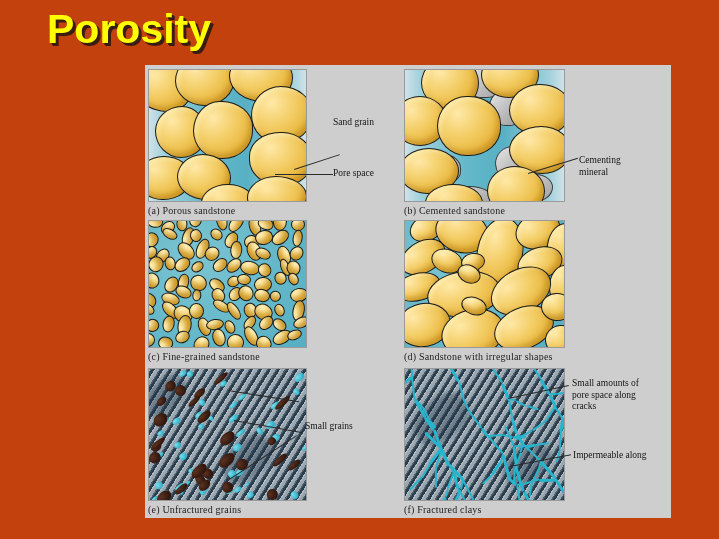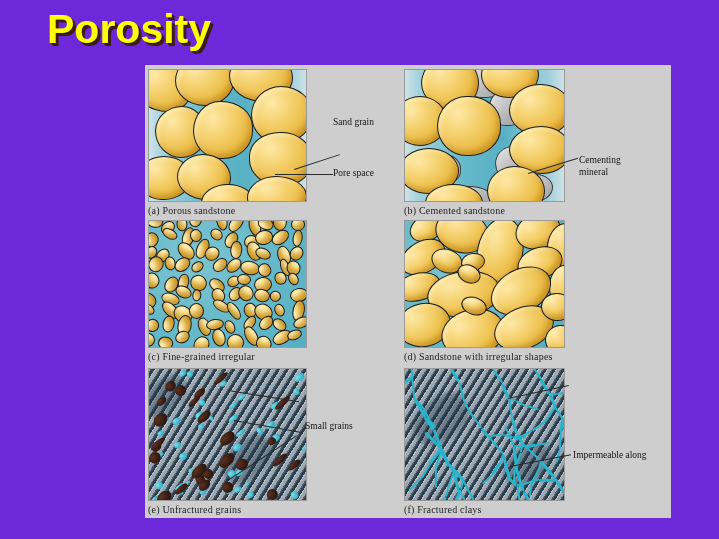--- a/index.html
+++ b/index.html
@@ -2,21 +2,21 @@
 <html><head>
 <meta charset="utf-8">
 <title>Porosity</title>
 <style>
   html,body{margin:0;padding:0;}
   body{
     width:719px;height:539px;overflow:hidden;
     background:#e6002e;
     font-family:"Liberation Sans", sans-serif;
   }
-  #slide{position:relative;width:719px;height:539px;background:#6d28d9;}
+  #slide{position:relative;width:719px;height:539px;background:#c2410c;}
 
   
   #slide-title{
     position:absolute;left:47px;top:8px;
     font-family:"Liberation Sans", sans-serif;
     font-size:41px;font-weight:bold;
     color:#ffff00;
     letter-spacing:0px;
     text-shadow:3px 3px 0 #3a1d11, 2px 2px 0 #3a1d11;
     white-space:nowrap;
@@ -260,21 +260,21 @@
             <div class="grain" style="left: 26px; top: 110.2px; width: 13px; height: 10px; border-radius: 50%; border-width: 1px; transform: rotate(-25deg);"></div>
             <div class="grain" style="left: 44.7px; top: 114.5px; width: 13.2px; height: 14.9px; border-radius: 50%; border-width: 1px; transform: rotate(42deg);"></div>
             <div class="grain" style="left: 61.3px; top: 110.3px; width: 15.9px; height: 11px; border-radius: 50%; border-width: 1px; transform: rotate(74deg);"></div>
             <div class="grain" style="left: 78.4px; top: 113px; width: 15px; height: 14.7px; border-radius: 50%; border-width: 1px; transform: rotate(26deg);"></div>
             <div class="grain" style="left: 92.3px; top: 109px; width: 18.8px; height: 9.8px; border-radius: 50%; border-width: 1px; transform: rotate(61deg);"></div>
             <div class="grain" style="left: 107.1px; top: 114.5px; width: 13.6px; height: 12.6px; border-radius: 50%; border-width: 1px; transform: rotate(45deg);"></div>
             <div class="grain" style="left: 122.8px; top: 110px; width: 17.6px; height: 10.6px; border-radius: 50%; border-width: 1px; transform: rotate(-30deg);"></div>
             <div class="grain" style="left: 138.1px; top: 108.7px; width: 12.5px; height: 7.6px; border-radius: 50%; border-width: 1px; transform: rotate(-21deg);"></div>
           </div>
       </div>
-      <div class="panel-caption" style="left:0px;top:131px;">(c)  Fine-grained irregular</div>
+      <div class="panel-caption" style="left:0px;top:131px;">(c)  Fine-grained sandstone</div>
     </div>
 
     <div class="panel" style="left:259px;top:155px;width:264px;height:145px;">
       <div class="panel-image" style="width:161px;height:128px;">
         <div class="sand-bg flat"></div>
         <div class="grain" style="left:4px;top:-6px;width:34px;height:24px;border-radius:50%;transform:rotate(-25deg);"></div>
         <div class="grain" style="left:30px;top:-10px;width:52px;height:40px;border-radius:50%;transform:rotate(15deg);"></div>
         <div class="grain" style="left:72px;top:-4px;width:44px;height:68px;border-radius:50%;transform:rotate(12deg);"></div>
         <div class="grain" style="left:110px;top:-8px;width:44px;height:34px;border-radius:50%;transform:rotate(-20deg);"></div>
         <div class="grain" style="left:142px;top:2px;width:30px;height:44px;border-radius:50%;transform:rotate(10deg);"></div>
@@ -473,19 +473,22 @@
             <div class="crack" style="left: 100px; top: 56px; width: 21.3px; height: 2.2px; transform: rotate(66.3deg); transform-origin: 0px 50%;"></div>
             <div class="crack" style="left: 108.6px; top: 75.5px; width: 14.7px; height: 1.8px; transform: rotate(2.4deg); transform-origin: 0px 50%;"></div>
             <div class="crack" style="left: 123.3px; top: 76.1px; width: 7.7px; height: 2.5px; transform: rotate(-11.1deg); transform-origin: 0px 50%;"></div>
             <div class="crack" style="left: 130.8px; top: 74.7px; width: 12.6px; height: 1.7px; transform: rotate(-8.1deg); transform-origin: 0px 50%;"></div>
             <div class="crack" style="left: 108.6px; top: 75.5px; width: 21.9px; height: 2.8px; transform: rotate(82.7deg); transform-origin: 0px 50%;"></div>
             <div class="crack" style="left: 111.4px; top: 97.3px; width: 25px; height: 2.9px; transform: rotate(73deg); transform-origin: 0px 50%;"></div>
             <div class="crack" style="left: 118.7px; top: 121.1px; width: 13.2px; height: 3px; transform: rotate(62.7deg); transform-origin: 0px 50%;"></div>
           </div>
       </div>
       <div class="leader" style="left:104px;top:30px;width:62px;transform:rotate(-12deg);"></div>
+      <div class="callout" style="left:168px;top:10px;">Small amounts of
+pore space along
+cracks</div>
       <div class="leader" style="left:106px;top:98px;width:62px;transform:rotate(-11deg);"></div>
       <div class="callout" style="left:169px;top:82px;">Impermeable along</div>
       <div class="panel-caption" style="left:0px;top:136px;">(f)  Fractured clays</div>
     </div>
 
   </div>
 </div>
 
 </body></html>

